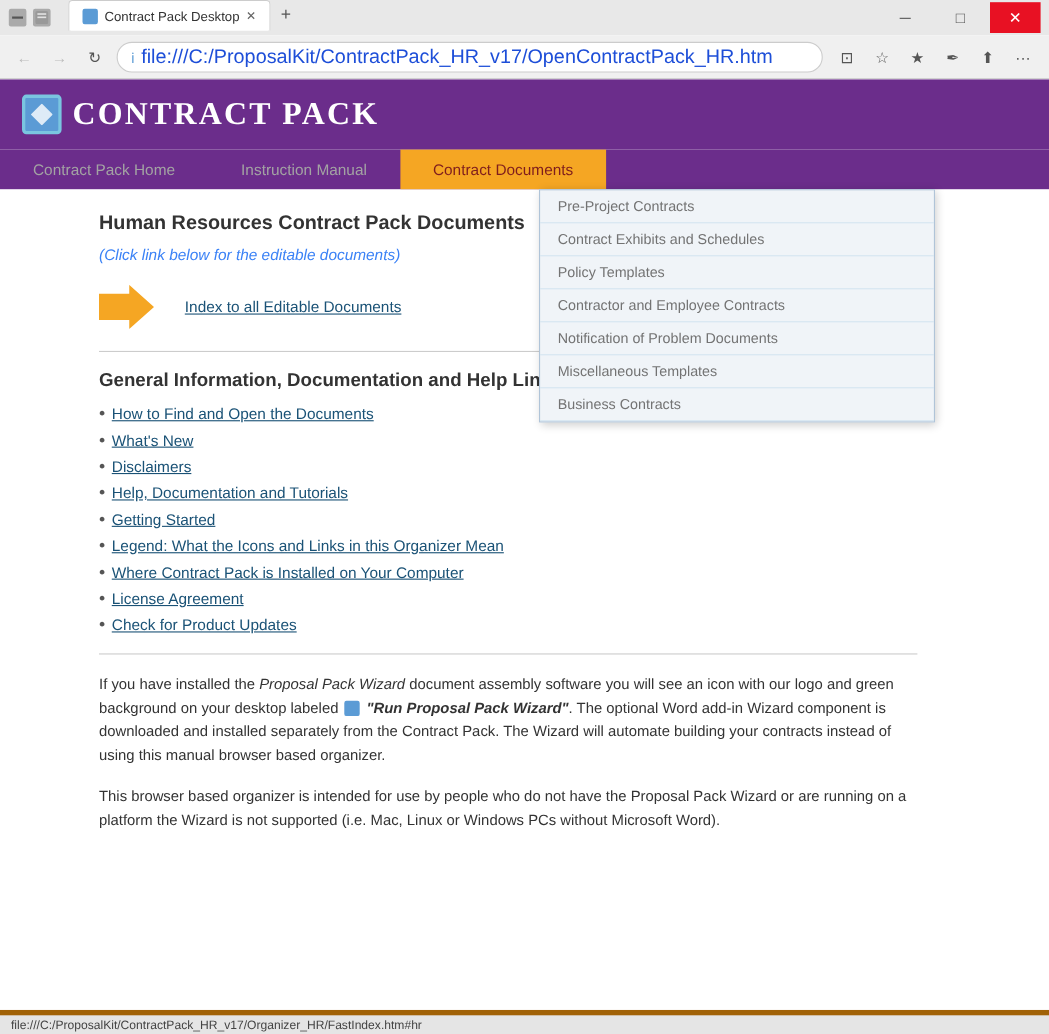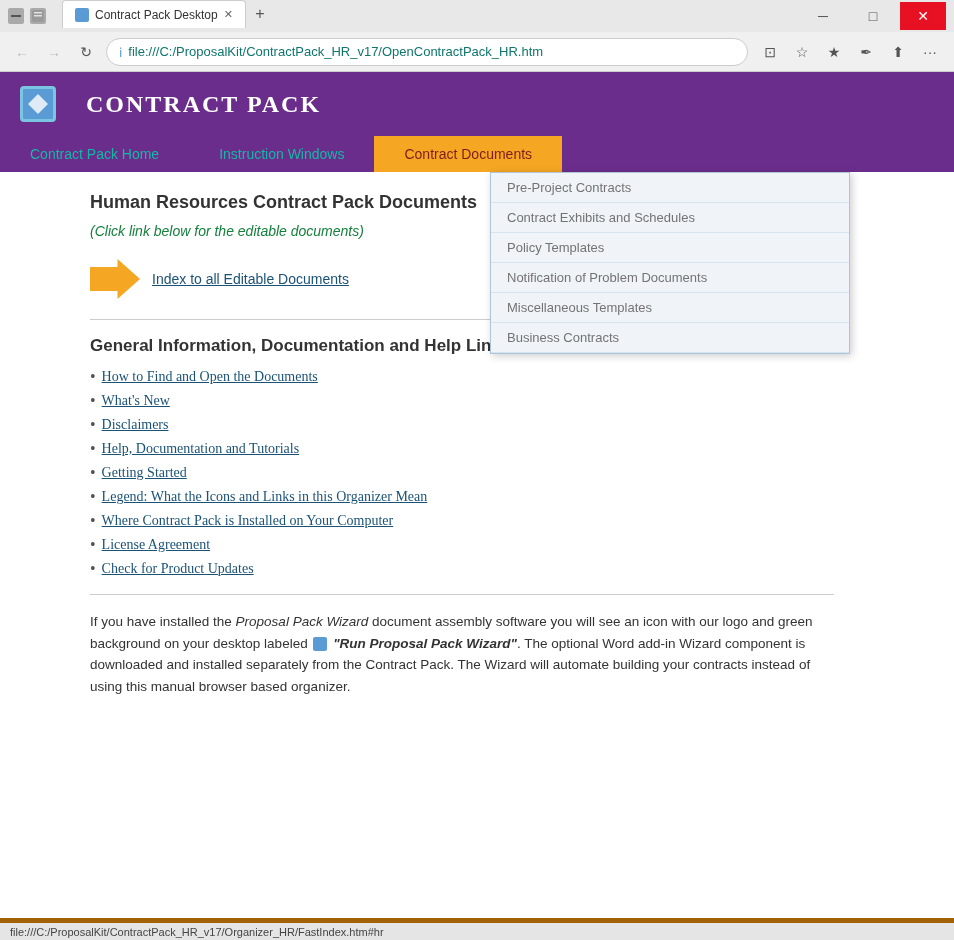--- a/index.html
+++ b/index.html
@@ -134,37 +134,36 @@
       display: flex; align-items: center; justify-content: center;
     }
     .cp-logo-icon-inner {
       width: 20px; height: 20px;
       background: #fff;
       opacity: 0.8;
       clip-path: polygon(50% 0%, 100% 50%, 50% 100%, 0% 50%);
     }
     .cp-title {
       color: #fff;
-      font-size: 24px;
+      font-size: 29px;
       font-weight: bold;
       font-family: Georgia, serif;
       letter-spacing: 2px;
       text-transform: uppercase;
-      margin-left: 20px;
     }
 
     
     .cp-nav {
       background: #6b2d8b;
       display: flex;
       position: relative;
     }
     .cp-nav-item {
       padding: 10px 30px;
-      color: #14b8a6;
+      color: #a3a3a3;
       font-size: 14px;
       cursor: pointer;
       text-decoration: none;
     }
     .cp-nav-item.active {
       background: #f5a623;
       color: #7f1d1d;
     }
 
     
@@ -195,29 +194,29 @@
       padding: 20px 120px 30px 90px;
       position: relative;
     }
     .page-title {
       font-size: 18px;
       font-weight: bold;
       color: #333;
       margin-bottom: 10px;
     }
     .subtitle {
-      color: #15803d;
+      color: #3b82f6;
       font-style: italic;
       font-size: 14px;
       margin-bottom: 20px;
     }
     .arrow-link-row {
       display: flex;
       align-items: center;
-      gap: 12px;
+      gap: 28px;
       margin-bottom: 20px;
     }
     .arrow-icon {
       width: 50px; height: 40px;
       background: #f5a623;
       clip-path: polygon(0% 20%, 55% 20%, 55% 0%, 100% 50%, 55% 100%, 55% 80%, 0% 80%);
     }
     .doc-link {
       color: #1a5276;
       text-decoration: underline;
@@ -235,25 +234,24 @@
       color: #333;
       margin-bottom: 12px;
     }
     .link-list {
       list-style: none;
       padding: 0;
       margin-bottom: 16px;
     }
     .link-list li {
       display: flex;
-      align-items: center;
+      align-items: flex-start;
       gap: 6px;
       margin-bottom: 6px;
       font-size: 14px;
-      font-family: Liberation Serif, serif;
     }
     .link-list li::before {
       content: "•";
       color: #555;
       font-size: 16px;
     }
     .link-list a {
       color: #1a5276;
       text-decoration: underline;
       cursor: pointer;
@@ -334,21 +332,21 @@
       <div style="width:46px;height:28px;display:flex;align-items:center;justify-content:center;font-size:14px;color:#555;cursor:pointer;background:#e81123;color:#fff;">✕</div>
     </div>
   </div>
 
   <div class="address-bar">
     <div class="nav-btn disabled">←</div>
     <div class="nav-btn disabled">→</div>
     <div class="nav-btn">↻</div>
     <div class="url-bar">
       <span class="info-icon">ℹ</span>
-      <span style="font-size:13px;color:#0f766e;">file:///C:/ProposalKit/ContractPack_HR_v17/OpenContractPack_HR.htm</span>
+      <span style="font-size:18px;color:#1d4ed8;">file:///C:/ProposalKit/ContractPack_HR_v17/OpenContractPack_HR.htm</span>
     </div>
     <div class="toolbar-right">
       <div class="toolbar-btn">⊡</div>
       <div class="toolbar-btn">☆</div>
       <div class="toolbar-btn">★</div>
       <div class="toolbar-btn">✒</div>
       <div class="toolbar-btn">⬆</div>
       <div class="toolbar-btn">···</div>
     </div>
   </div>
@@ -359,27 +357,28 @@
       <div class="cp-logo">
         <div class="cp-logo-icon">
           <div class="cp-logo-icon-inner"></div>
         </div>
         <span class="cp-title">CONTRACT PACK</span>
       </div>
     </div>
 
     <div class="cp-nav">
       <a class="cp-nav-item">Contract Pack Home</a>
-      <a class="cp-nav-item">Instruction Windows</a>
+      <a class="cp-nav-item">Instruction Manual</a>
       <a class="cp-nav-item active">Contract Documents</a>
 
       <div class="dropdown-menu">
         <div class="dropdown-item">Pre-Project Contracts</div>
         <div class="dropdown-item">Contract Exhibits and Schedules</div>
         <div class="dropdown-item">Policy Templates</div>
+        <div class="dropdown-item">Contractor and Employee Contracts</div>
         <div class="dropdown-item">Notification of Problem Documents</div>
         <div class="dropdown-item">Miscellaneous Templates</div>
         <div class="dropdown-item">Business Contracts</div>
       </div>
     </div>
 
     <div class="scroll-container" style="overflow-y:scroll; overflow-x:hidden;">
       <div class="main-content">
         <h2 class="page-title">Human Resources Contract Pack Documents</h2>
         <p class="subtitle">(Click link below for the editable documents)</p>
@@ -422,20 +421,23 @@
               <a class="doc-link">Check for Product Updates</a>
             </li>
         </ul>
 
         <hr class="divider">
 
         <p class="body-text">
           If you have installed the <em>Proposal Pack Wizard</em> document assembly software you will see an icon with our logo and green background on your desktop labeled <span class="wizard-icon-inline"></span> <span class="run-wizard-label">"Run Proposal Pack Wizard"</span>. The optional Word add-in Wizard component is downloaded and installed separately from the Contract Pack. The Wizard will automate building your contracts instead of using this manual browser based organizer.
         </p>
 
+        <p class="body-text">
+          This browser based organizer is intended for use by people who do not have the Proposal Pack Wizard or are running on a platform the Wizard is not supported (i.e. Mac, Linux or Windows PCs without Microsoft Word).
+        </p>
       </div>
     </div>
   </div>
 
   <div class="status-bar">
     <span>file:///C:/ProposalKit/ContractPack_HR_v17/Organizer_HR/FastIndex.htm#hr</span>
   </div>
 
 </div>
 

